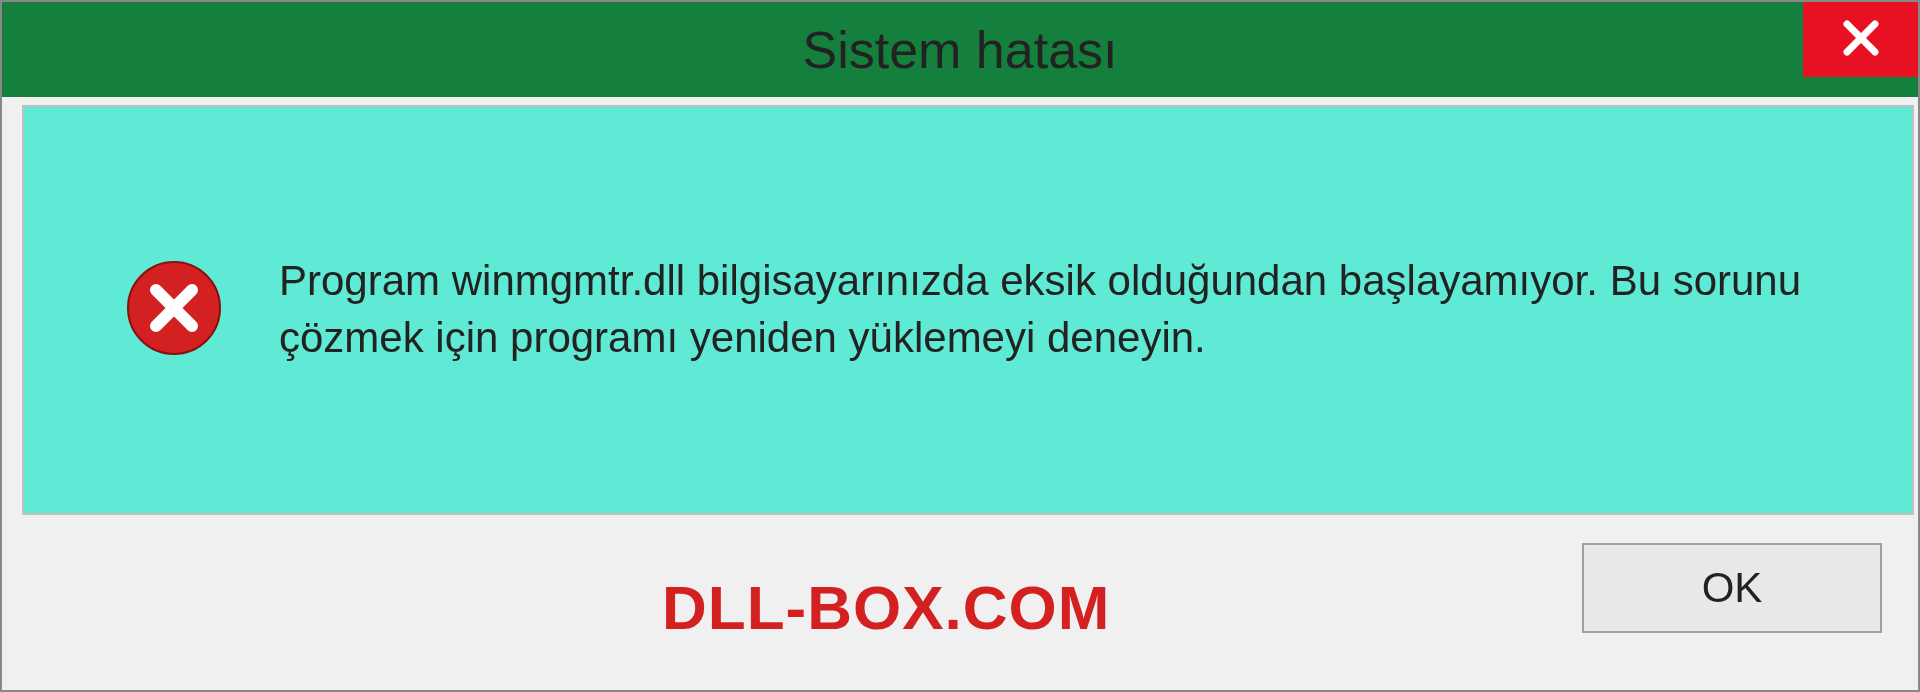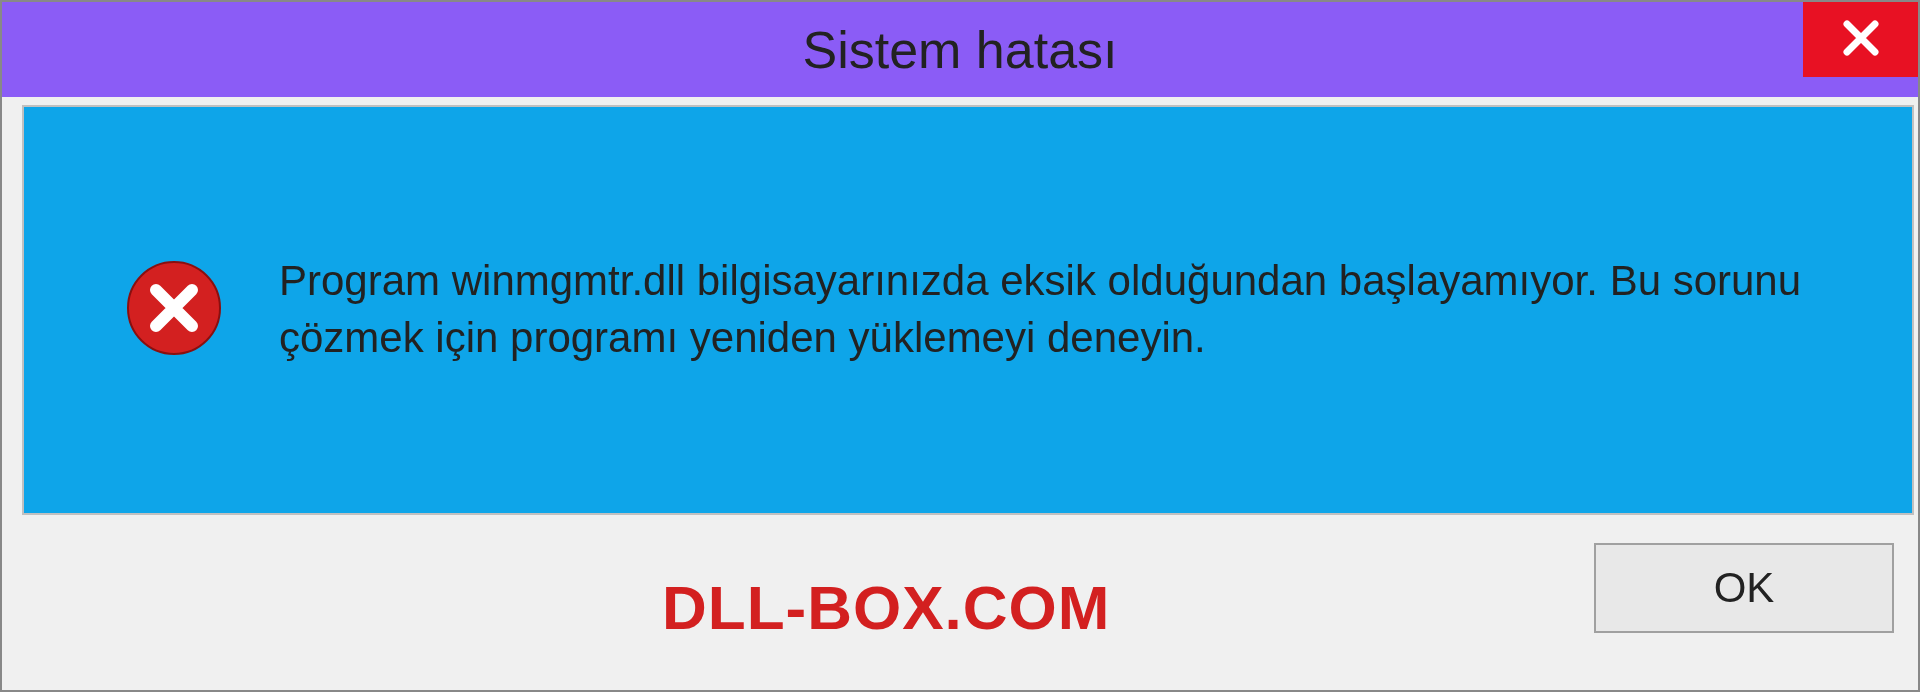--- a/index.html
+++ b/index.html
@@ -16,21 +16,21 @@
       position: relative;
       border: 2px solid #888;
     }
     
     .titlebar {
       display: flex;
       align-items: center;
       justify-content: center;
       height: 95px;
       position: relative;
-      background: #8b5cf6;
+      background: #15803d;
     }
     
     .titlebar-title {
       font-size: 52px;
       color: #222;
       font-weight: 400;
     }
     
     .close-button {
       position: absolute;
@@ -45,21 +45,21 @@
       cursor: pointer;
     }
     
     .close-button svg {
       width: 42px;
       height: 42px;
     }
     
     .content-panel {
       margin: 8px 4px 20px 20px;
-      background: #0ea5e9;
+      background: #5eead4;
       border: 2px solid #c0c0c0;
       height: 410px;
       display: flex;
       align-items: center;
       padding: 0 60px 0 100px;
     }
     
     .error-icon {
       flex-shrink: 0;
       margin-right: 55px;
@@ -103,21 +103,21 @@
       width: 300px;
       height: 90px;
       background: #e8e8e8;
       border: 2px solid #a0a0a0;
       font-size: 42px;
       color: #222;
       display: flex;
       align-items: center;
       justify-content: center;
       cursor: pointer;
-      margin-right: 4px;
+      margin-right: 16px;
     }
   </style>
 </head>
 <body>
 
 <div class="titlebar">
   <span class="titlebar-title">Sistem hatası</span>
   <div class="close-button">
     <span>
       <svg viewBox="0 0 24 24">

